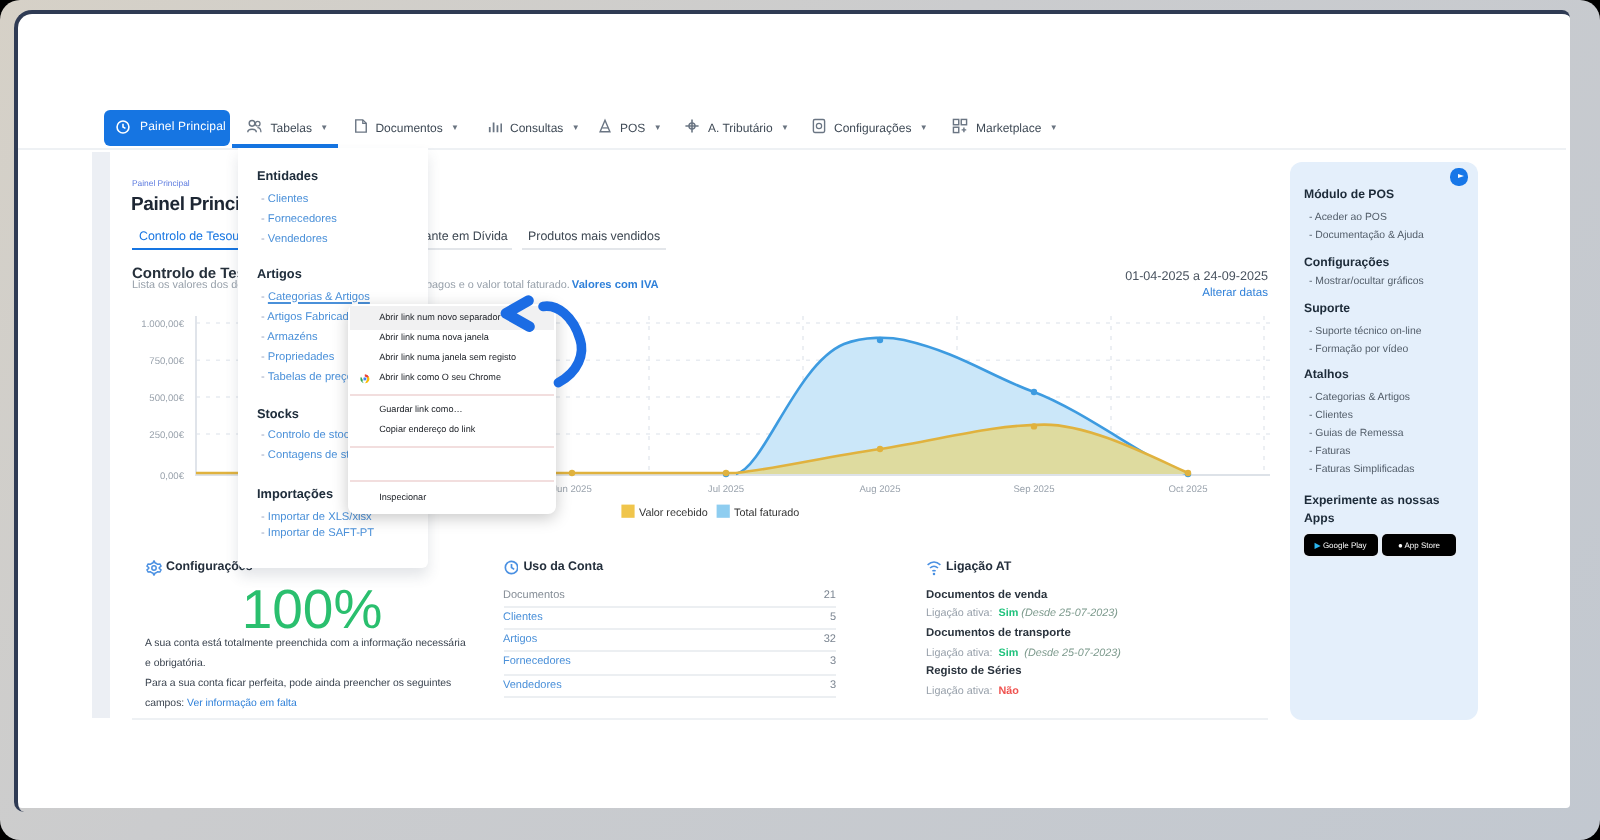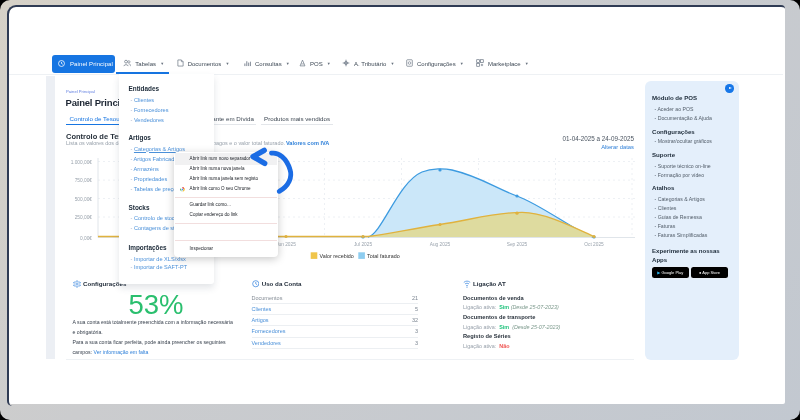--- a/index.html
+++ b/index.html
@@ -210,21 +210,21 @@
   <text x="259.5" y="108" font-size="5.4" fill="#333">Valor recebido</text>
   <rect x="298.3" y="102.3" width="6.6" height="6.6" fill="#8ecdf0"></rect>
   <text x="307" y="108" font-size="5.4" fill="#333">Total faturado</text>
 </svg>
 
 <svg class="abs" style="left:72.5px;top:279.7px;" width="8" height="8" viewBox="0 0 16 16">
     <path d="M8 1 L9.2 3 A5.2 5.2 0 0 1 11.5 4.3 L13.9 4 L15 6 L13.2 7.7 A5.2 5.2 0 0 1 13.2 8.3 L15 10 L13.9 12 L11.5 11.7 A5.2 5.2 0 0 1 9.2 13 L8 15 L6.8 13 A5.2 5.2 0 0 1 4.5 11.7 L2.1 12 L1 10 L2.8 8.3 A5.2 5.2 0 0 1 2.8 7.7 L1 6 L2.1 4 L4.5 4.3 A5.2 5.2 0 0 1 6.8 3 Z" fill="none" stroke="#4a90e2" stroke-width="1.5"></path>
     <circle cx="8" cy="8" r="2.2" fill="none" stroke="#4a90e2" stroke-width="1.5"></circle>
   </svg>
 <div class="bsec-title" style="left:83px;top:280.3px;">Configurações</div>
-<div class="pct">53%</div>
+<div class="pct">100%</div>
 <div class="ptext">
   A sua conta está totalmente preenchida com a informação necessária<br>
   e obrigatória.<br>
   Para a sua conta ficar perfeita, pode ainda preencher os seguintes<br>
   campos: <span class="blue">Ver informação em falta</span>
 </div>
 
 <svg class="abs" style="left:251.5px;top:280px;" width="7.5" height="7.5" viewBox="0 0 9 9">
     <circle cx="4.5" cy="4.5" r="3.7" fill="none" stroke="#4a90e2" stroke-width="1"></circle>
     <path d="M4.5 2.4 V4.5 L6.1 5.6" fill="none" stroke="#4a90e2" stroke-width="1"></path>

